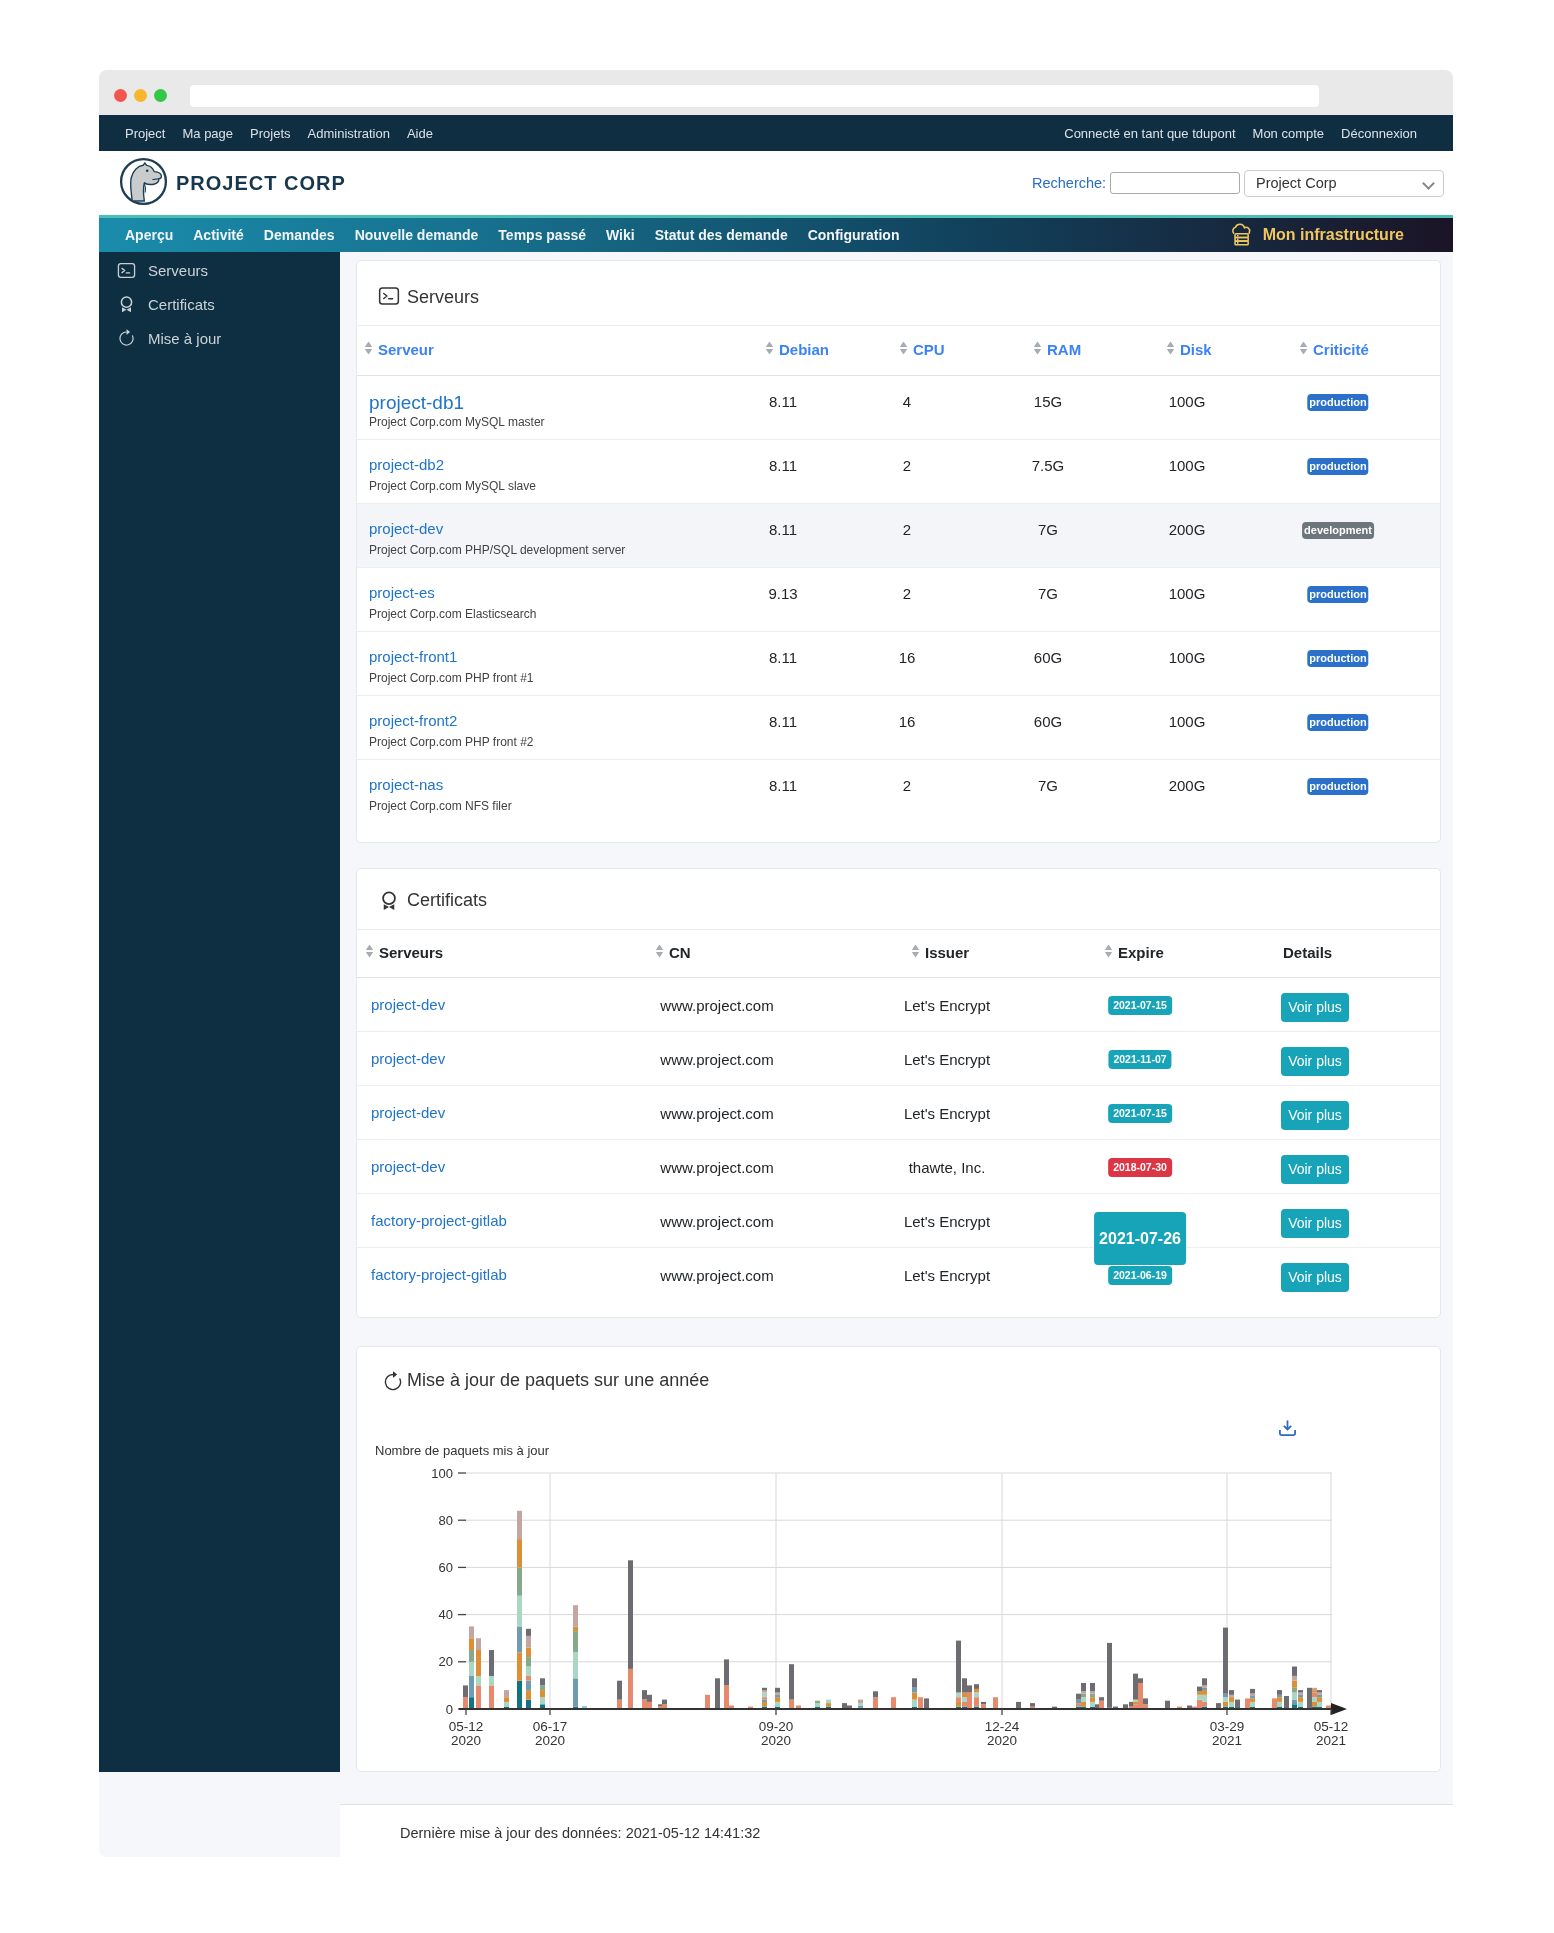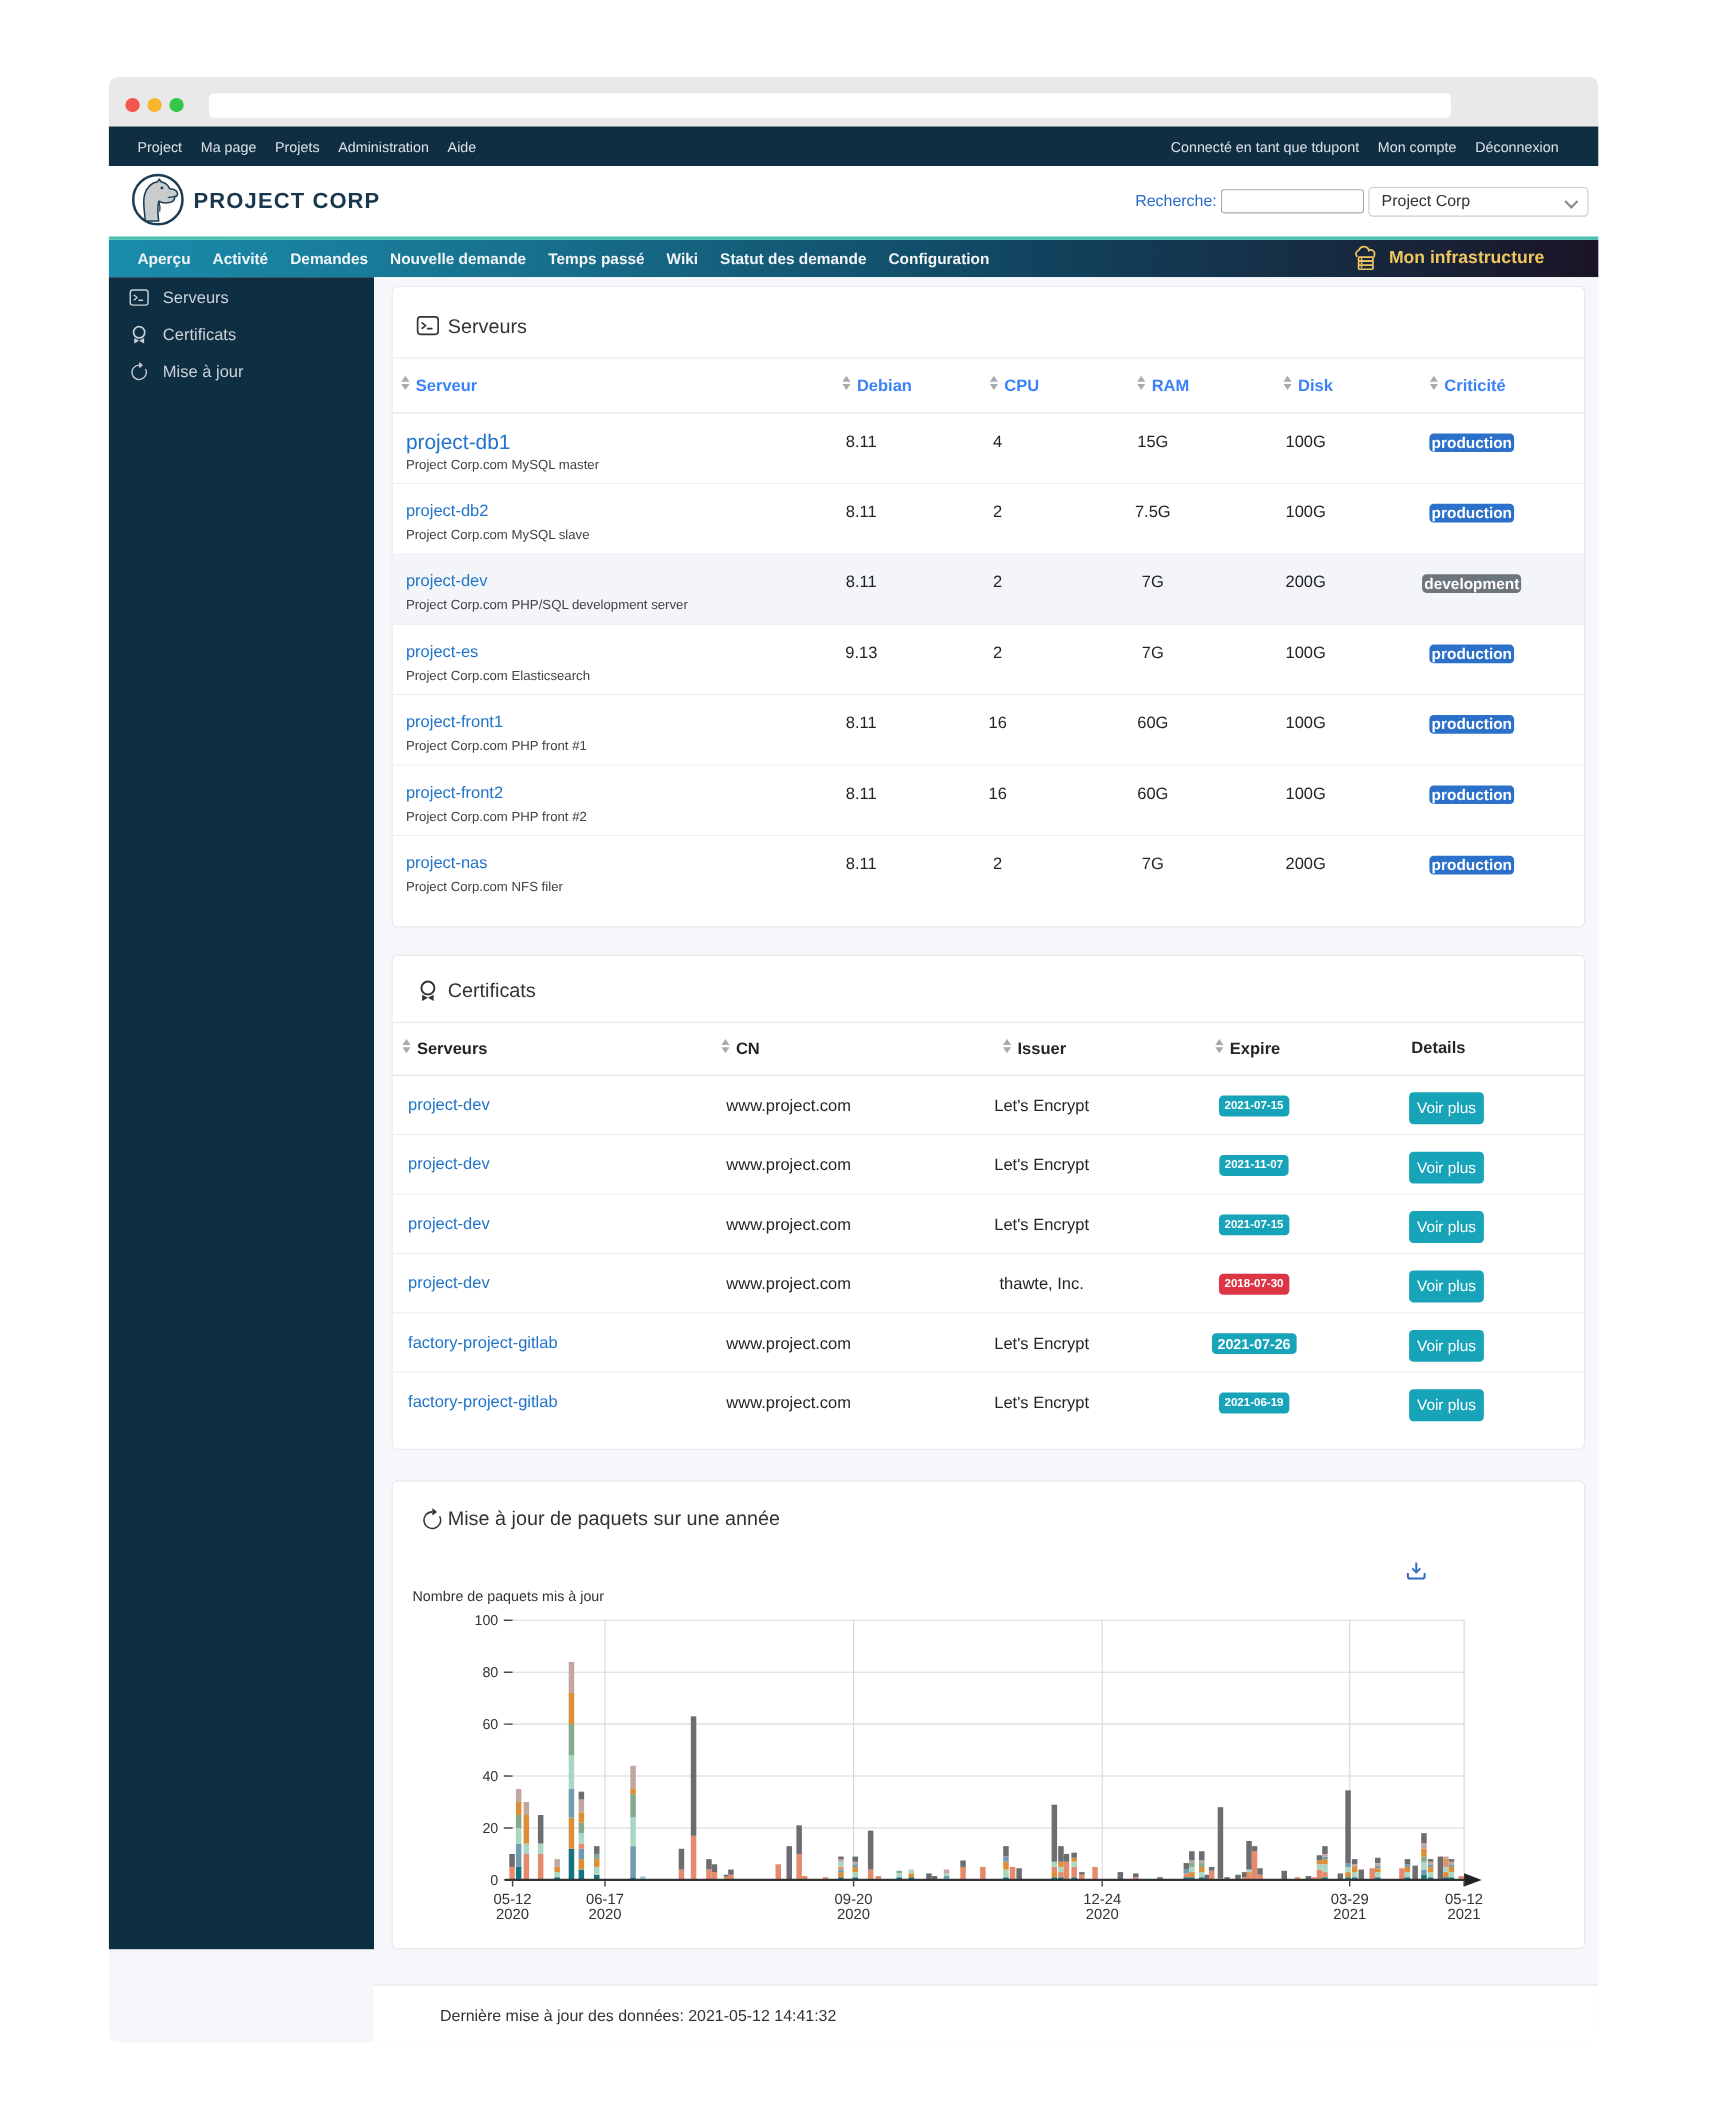--- a/index.html
+++ b/index.html
@@ -29,21 +29,21 @@
 .sb-item { position:absolute; left:18px; width:220px; height:20px; display:flex; align-items:center; gap:12px; color:#ccd3d8; font-size:15px; }
 .footer { position:absolute; left:241px; top:1552px; width:1113px; height:53px; background:#fff; border-top:1px solid #e2e2e2; }
 .footer div { position:absolute; left:60px; top:20px; font-size:14.5px; color:#333; }
 .card { position:absolute; left:257px; width:1085px; background:#fff; border:1px solid #e6e9ec; border-radius:5px; }
 .card-h { position:relative; height:65px; border-bottom:1px solid #ececec; }
 .card-h .cicon { position:absolute; left:21px; top:27px; }
 .card-h .ctitle { position:absolute; left:50px; top:26px; font-size:18px; color:#333; }
 .link { color:#2174c8; text-decoration:none; }
 .srow { position:relative; border-bottom:1px solid #eceef0; }
 .srow:last-child { border-bottom:none; }
-.badge { display:inline-block; font-size:14px; line-height:11px; font-weight:bold; color:#fff; border-radius:4px; padding:3px 2px; }
+.badge { display:inline-block; font-size:11px; line-height:11px; font-weight:bold; color:#fff; border-radius:4px; padding:3px 2px; }
 .b-blue { background:#2b70c9; }
 .b-grey { background:#6d757d; }
 .b-teal { background:#18a4b8; }
 .b-red { background:#dc3545; }
 .sorti { display:inline-block; margin-right:5px; }
 .btn-teal { display:inline-block; background:#18a4b8; color:#fff; font-size:14px; border-radius:4px; text-align:center; }
 </style>
 </head>
 <body>
 <div class="win">
@@ -285,21 +285,21 @@
 <a class="link" style="position:absolute;left:14px;top:18px;font-size:15px;">project-dev</a>
 <span style="position:absolute;left:360px;top:19px;transform:translateX(-50%);font-size:15px;color:#212529;">www.project.com</span>
 <span style="position:absolute;left:590px;top:19px;transform:translateX(-50%);font-size:15px;color:#212529;">thawte, Inc.</span>
 <span class="badge b-red" style="position:absolute;left:783px;top:18px;transform:translateX(-50%);font-size:10.5px;padding:4px 5px;">2018-07-30</span>
 <span class="btn-teal" style="position:absolute;left:924px;top:15px;width:68px;height:29px;line-height:29px;">Voir plus</span>
 </div>
 <div class="srow" style="height:54px;">
 <a class="link" style="position:absolute;left:14px;top:18px;font-size:15px;">factory-project-gitlab</a>
 <span style="position:absolute;left:360px;top:19px;transform:translateX(-50%);font-size:15px;color:#212529;">www.project.com</span>
 <span style="position:absolute;left:590px;top:19px;transform:translateX(-50%);font-size:15px;color:#212529;">Let's Encrypt</span>
-<span class="badge b-teal" style="position:absolute;left:783px;top:18px;transform:translateX(-50%);font-size:13px;padding:4px 5px;">2021-07-26</span>
+<span class="badge b-teal" style="position:absolute;left:783px;top:18px;transform:translateX(-50%);font-size:16px;padding:21px 5px;">2021-07-26</span>
 <span class="btn-teal" style="position:absolute;left:924px;top:15px;width:68px;height:29px;line-height:29px;">Voir plus</span>
 </div>
 <div class="srow" style="height:54px;">
 <a class="link" style="position:absolute;left:14px;top:18px;font-size:15px;">factory-project-gitlab</a>
 <span style="position:absolute;left:360px;top:19px;transform:translateX(-50%);font-size:15px;color:#212529;">www.project.com</span>
 <span style="position:absolute;left:590px;top:19px;transform:translateX(-50%);font-size:15px;color:#212529;">Let's Encrypt</span>
 <span class="badge b-teal" style="position:absolute;left:783px;top:18px;transform:translateX(-50%);font-size:10.5px;padding:4px 5px;">2021-06-19</span>
 <span class="btn-teal" style="position:absolute;left:924px;top:15px;width:68px;height:29px;line-height:29px;">Voir plus</span>
 </div>
 </div>

